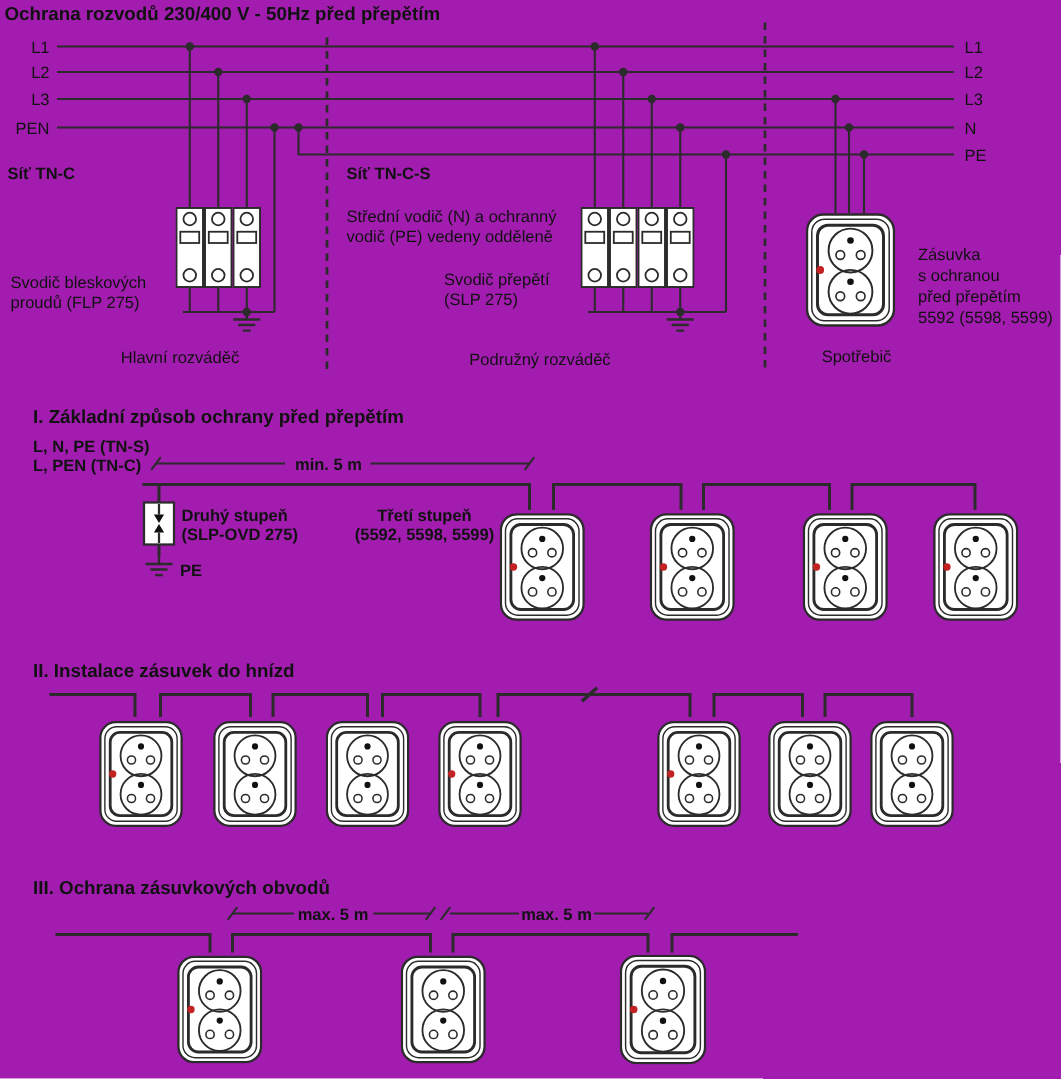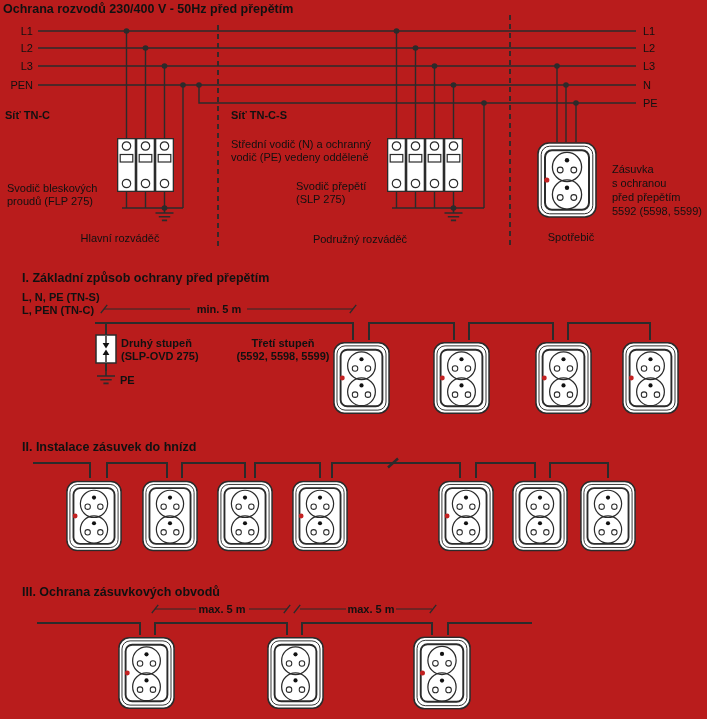--- a/index.html
+++ b/index.html
@@ -1,16 +1,16 @@
 <!DOCTYPE html>
 <html><head>
 <meta charset="utf-8">
 <style>
   html,body{margin:0;padding:0;background:#fff}
-  .wrap{width:707px;height:719px;position:relative;background:#b91c1c;overflow:hidden}
+  .wrap{width:707px;height:719px;position:relative;background:#a21caf;overflow:hidden}
   svg{display:block}
   text{fill:#111}
   .t{font:11px "Liberation Sans", sans-serif}
   .tb{font:bold 11px "Liberation Sans", sans-serif}
   .h{font:bold 12.5px "Liberation Sans", sans-serif}
   .mid{text-anchor:middle}
   .end{text-anchor:end}
   .wire{stroke:#2b2b2b;fill:none}
 </style>
 </head>

